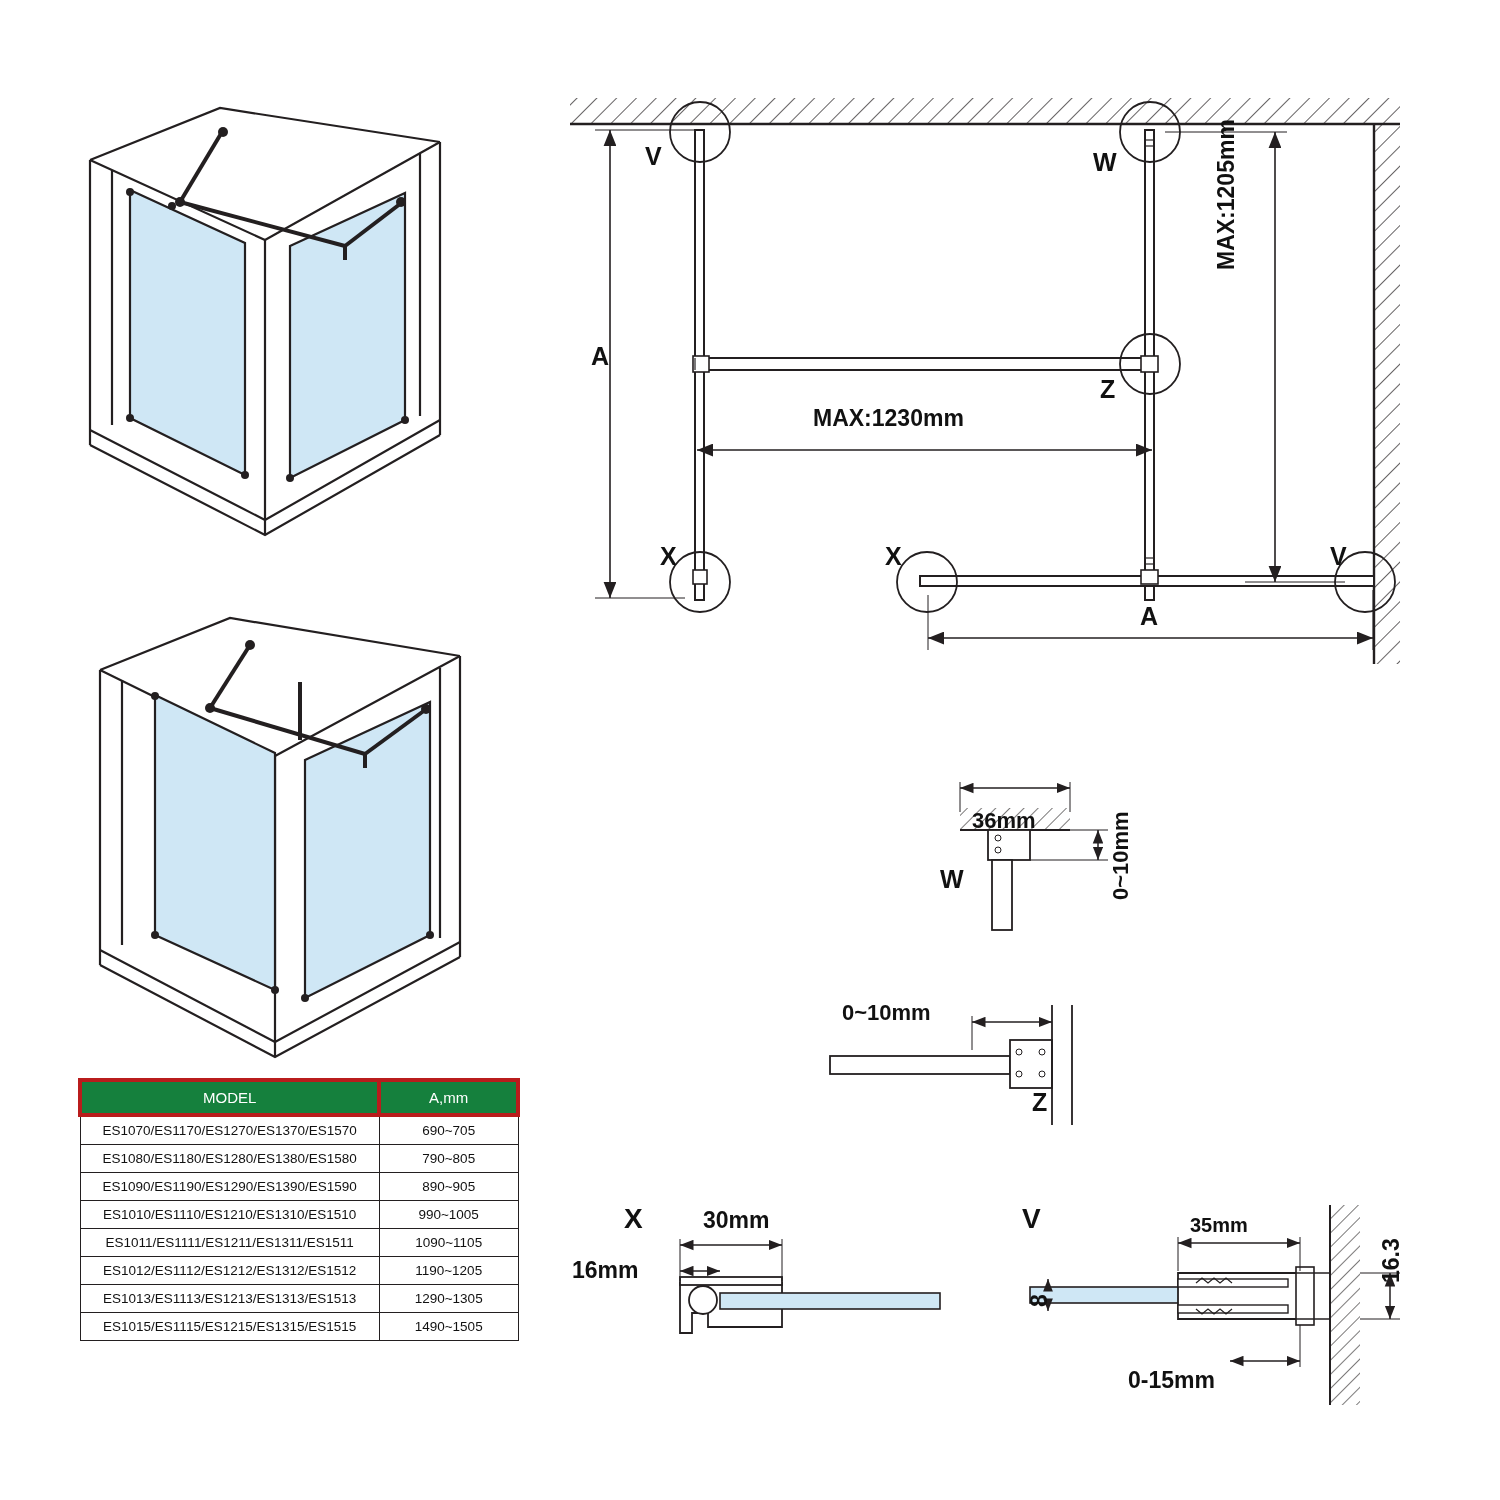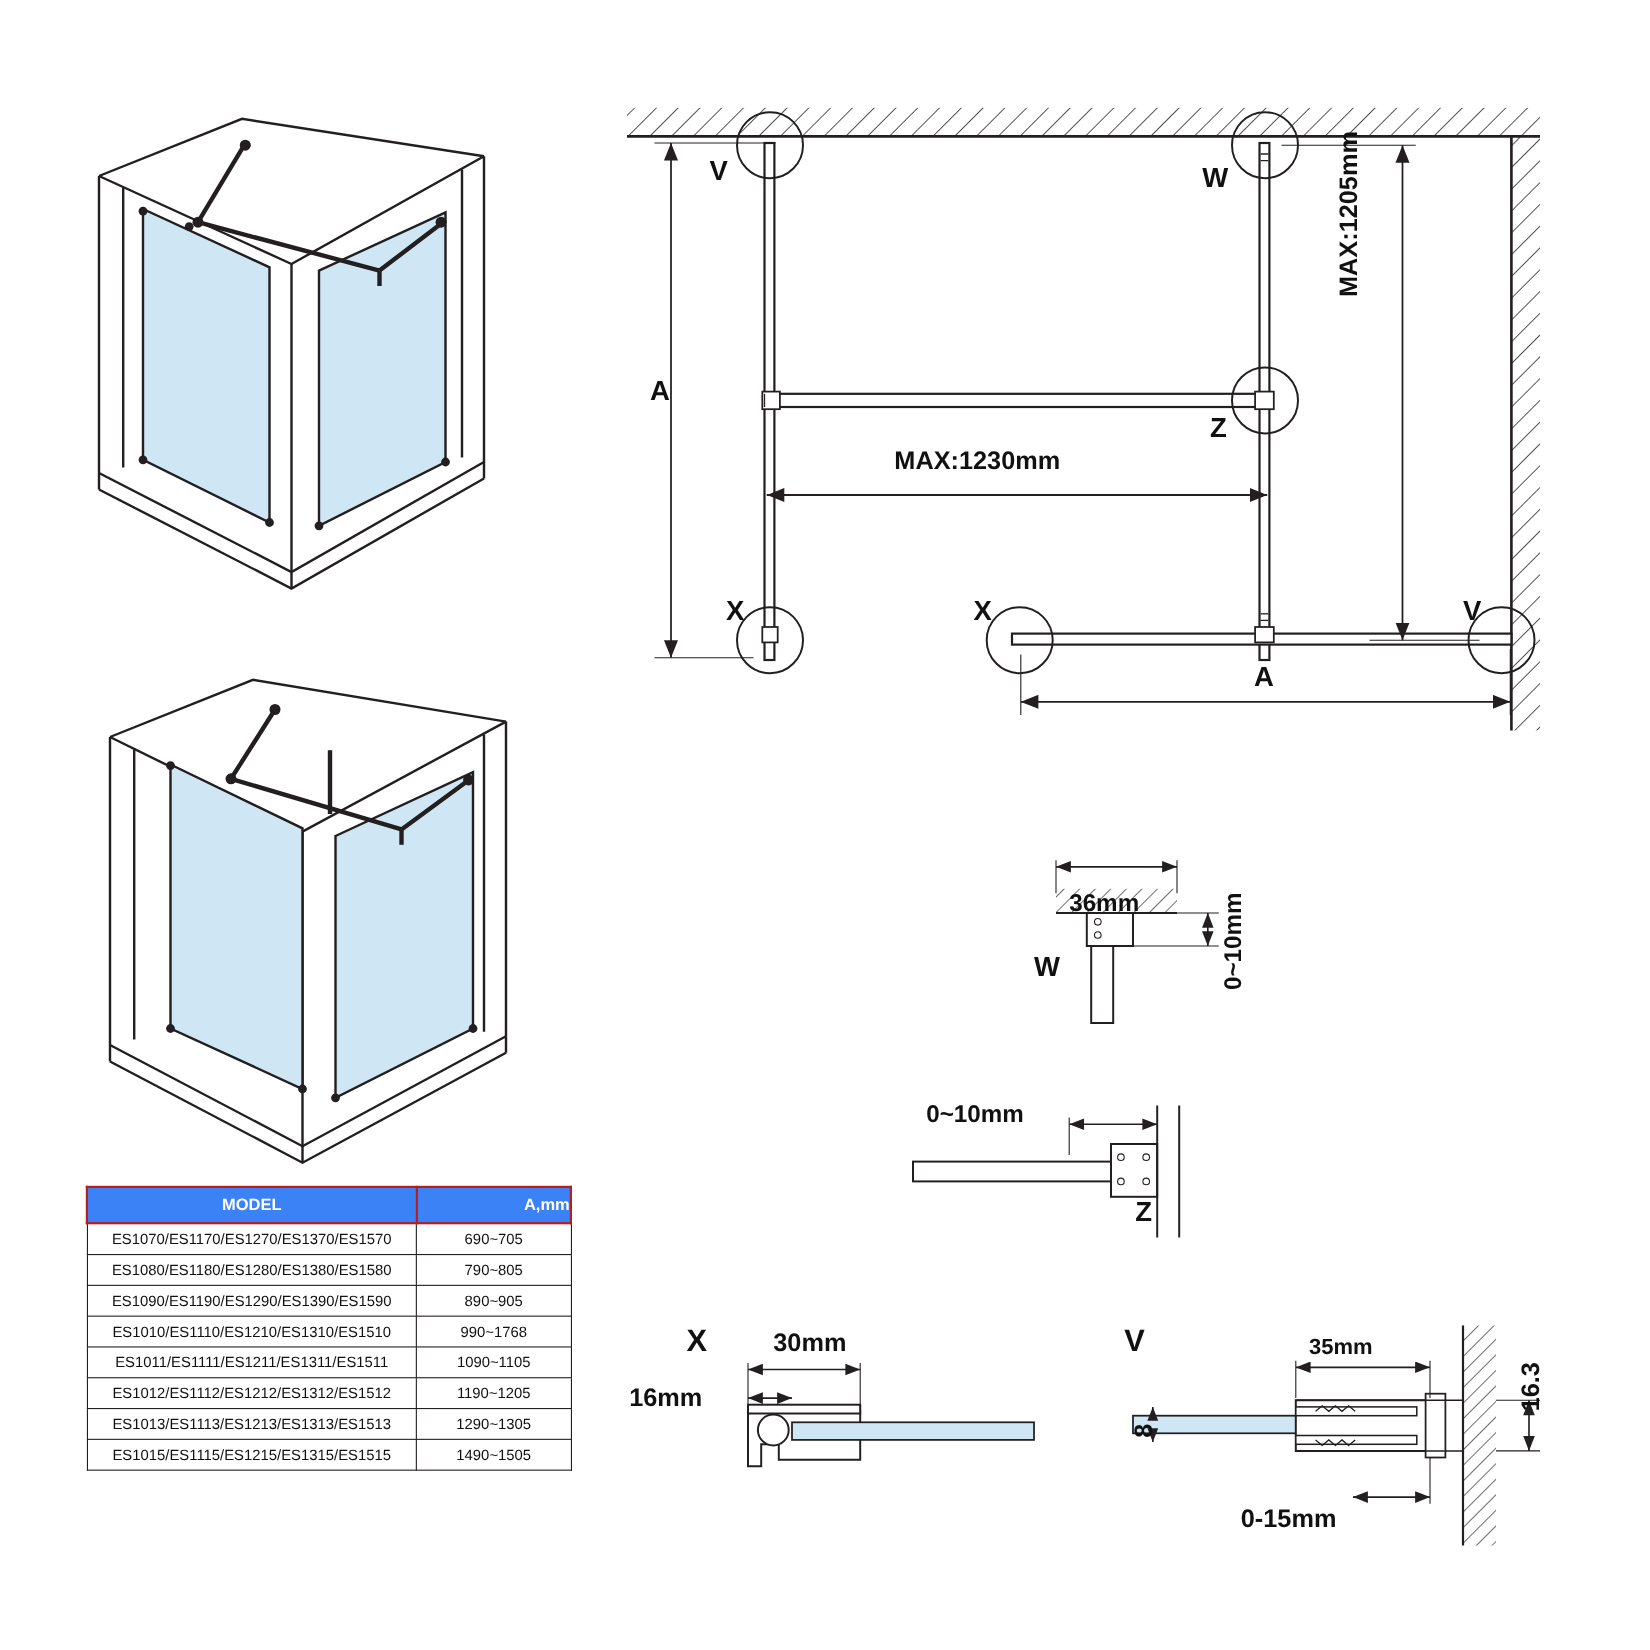--- a/index.html
+++ b/index.html
@@ -3,26 +3,26 @@
 <meta charset="utf-8">
 <style>
   html,body{margin:0;padding:0;background:#fff;}
   body{width:1500px;height:1500px;position:relative;font-family:"Liberation Sans",sans-serif;color:#111;overflow:hidden;}
   .abs{position:absolute;}
   svg{display:block;}
   .lbl{position:absolute;font-weight:bold;white-space:nowrap;}
 
   
   #model-table{position:absolute;left:78px;top:1078px;width:442px;border-collapse:collapse;}
-  #model-table th{background:#3b82f6;color:#fff;font-size:15px;font-weight:bold;padding:7px 0;border:2px solid #b91c1c;text-align:center;}
+  #model-table th{background:#15803d;color:#fff;font-size:15px;font-weight:normal;padding:7px 0;border:4px solid #b91c1c;text-align:center;}
   #model-table td{border:1px solid #231f20;font-size:13.5px;padding:6px 0;text-align:center;}
   #model-table td.model{width:300px;}
   #model-table td.a{width:142px;}
   #model-table th.model{width:300px;}
-  #model-table th.a{width:142px;text-align:right;}
+  #model-table th.a{width:142px;}
 </style>
 </head>
 <body>
 
 <div class="abs" style="left:60px;top:80px;width:440px;height:480px;">
   <svg width="440" height="480" viewBox="0 0 440 480">
 
     <g fill="none" stroke="#231f20" stroke-width="2.2">
       <path d="M30,80 L160,20 L380,20 L380,330 L255,400 L30,330 Z" opacity="0"></path>
 
@@ -122,21 +122,21 @@
       <tr>
         <td class="model">ES1080/ES1180/ES1280/ES1380/ES1580</td>
         <td class="a">790~805</td>
       </tr>
       <tr>
         <td class="model">ES1090/ES1190/ES1290/ES1390/ES1590</td>
         <td class="a">890~905</td>
       </tr>
       <tr>
         <td class="model">ES1010/ES1110/ES1210/ES1310/ES1510</td>
-        <td class="a">990~1768</td>
+        <td class="a">990~1005</td>
       </tr>
       <tr>
         <td class="model">ES1011/ES1111/ES1211/ES1311/ES1511</td>
         <td class="a">1090~1105</td>
       </tr>
       <tr>
         <td class="model">ES1012/ES1112/ES1212/ES1312/ES1512</td>
         <td class="a">1190~1205</td>
       </tr>
       <tr>

